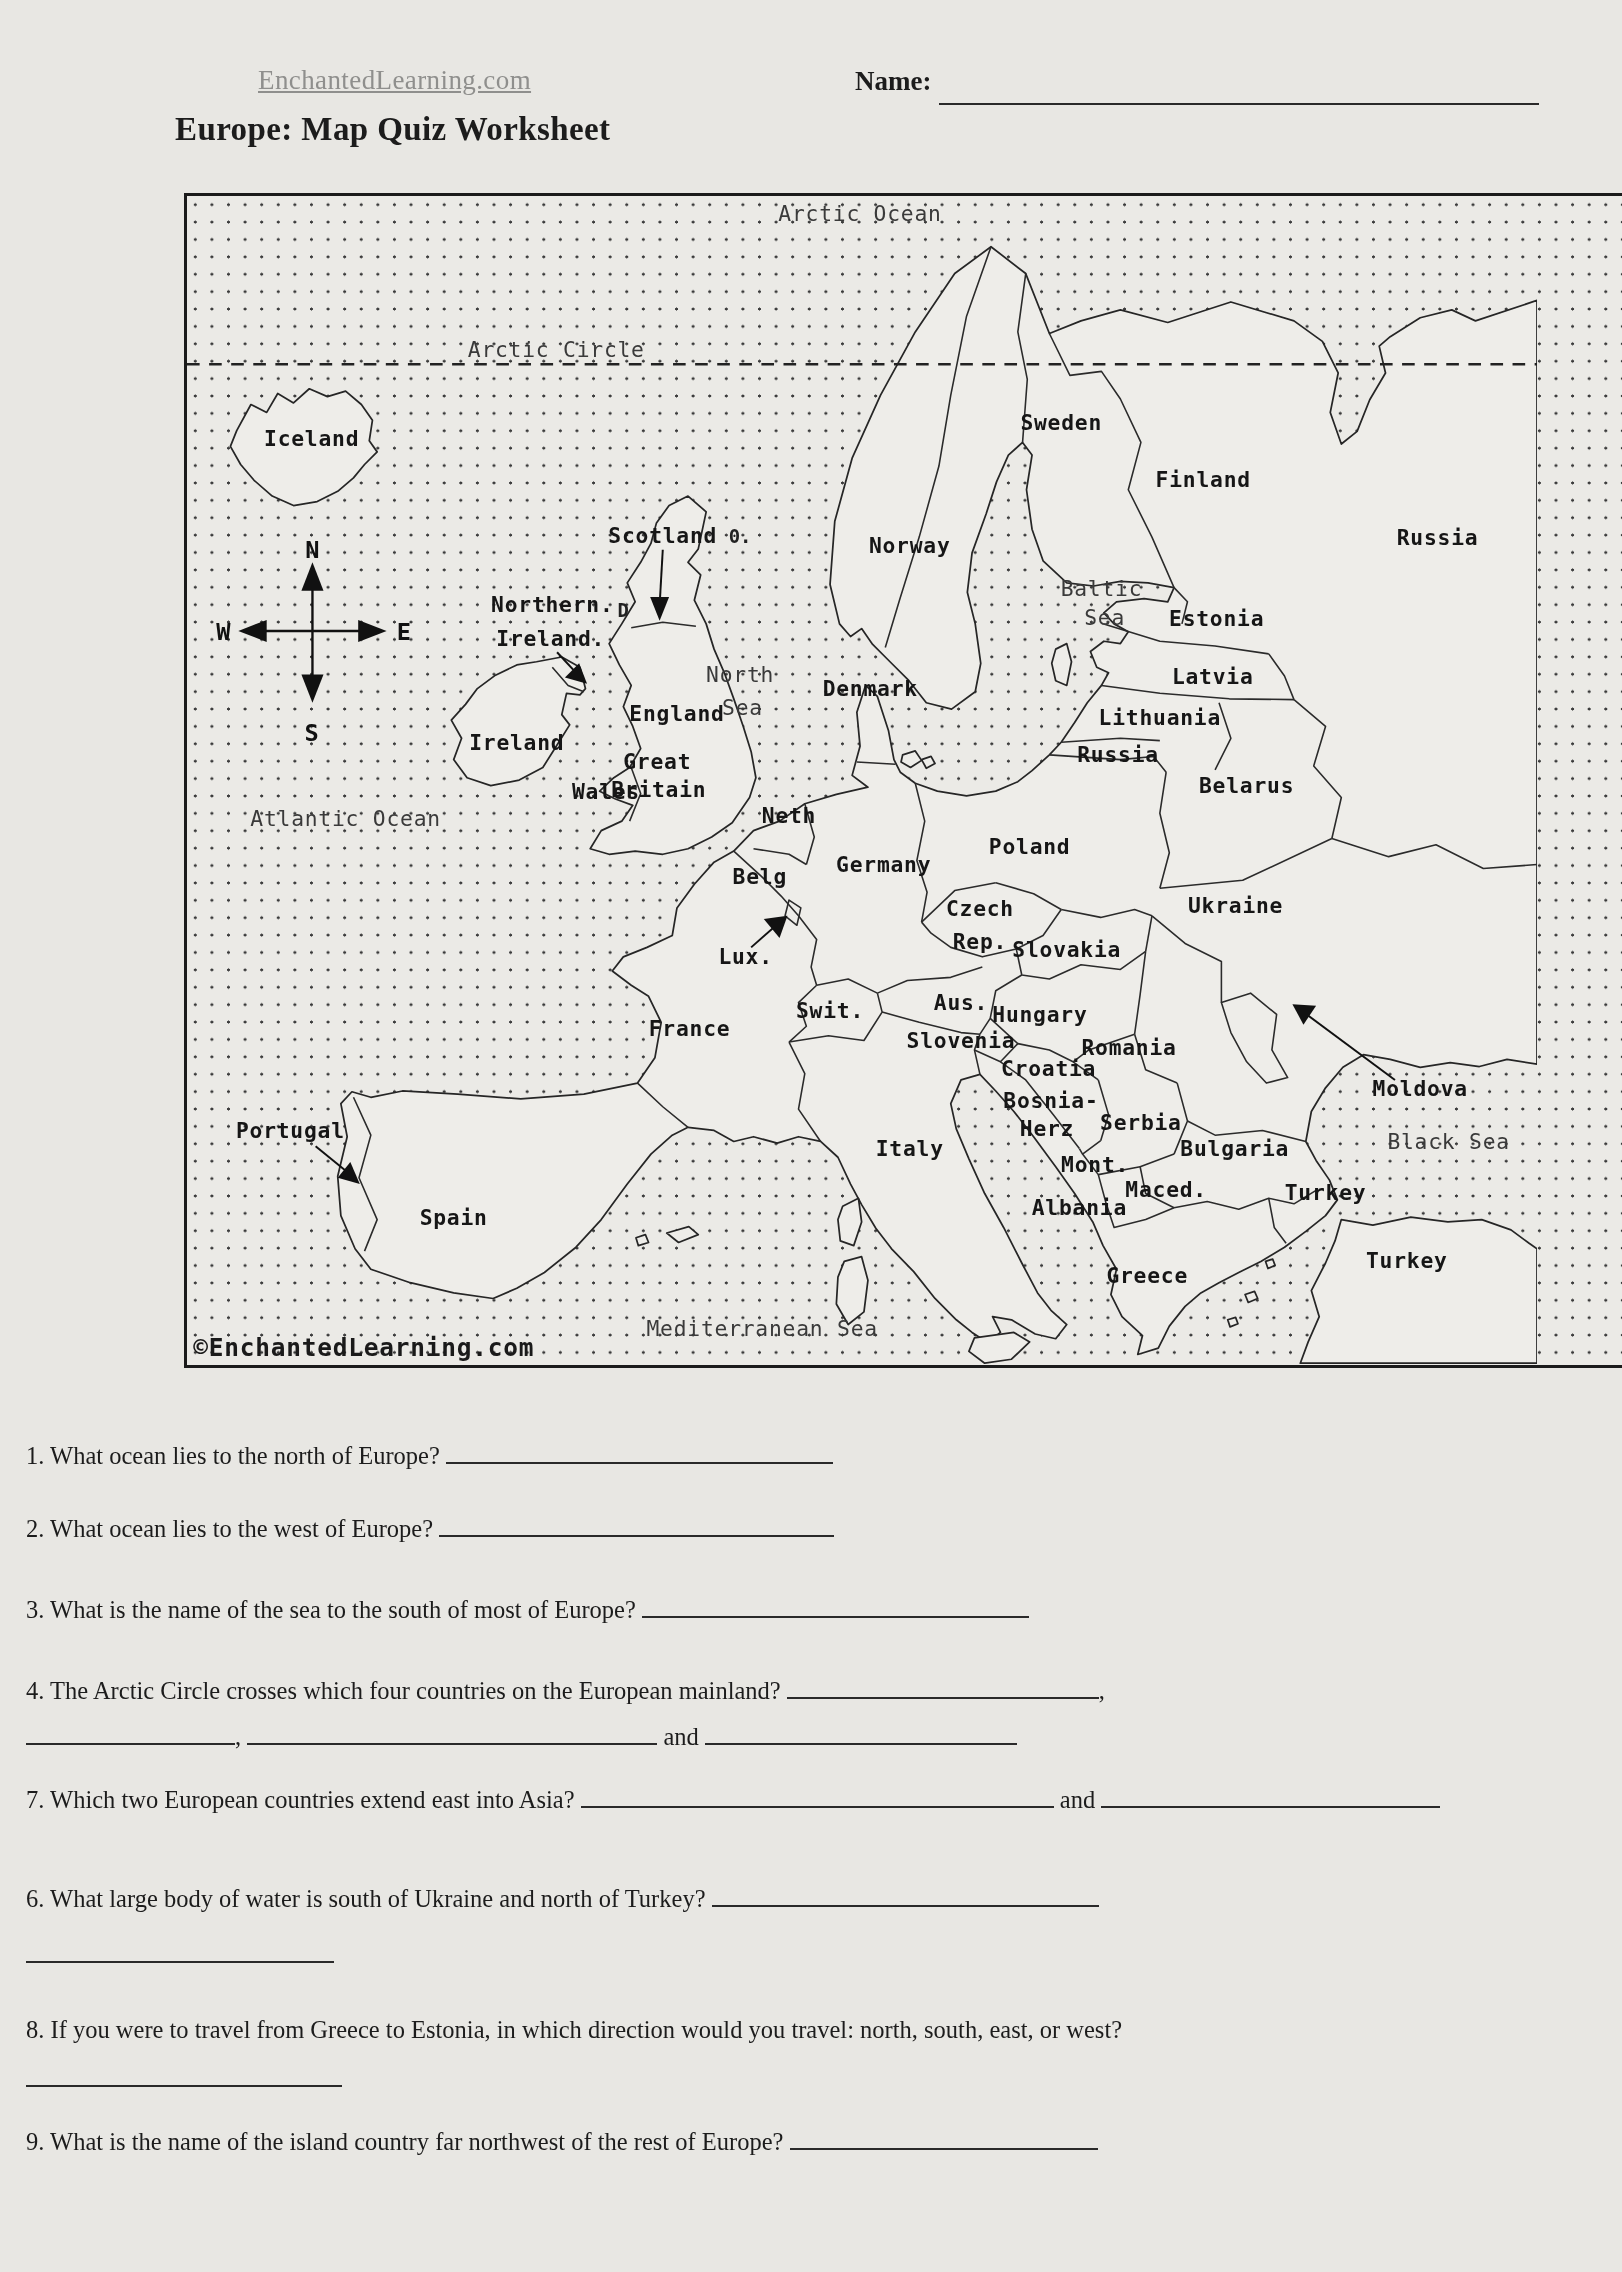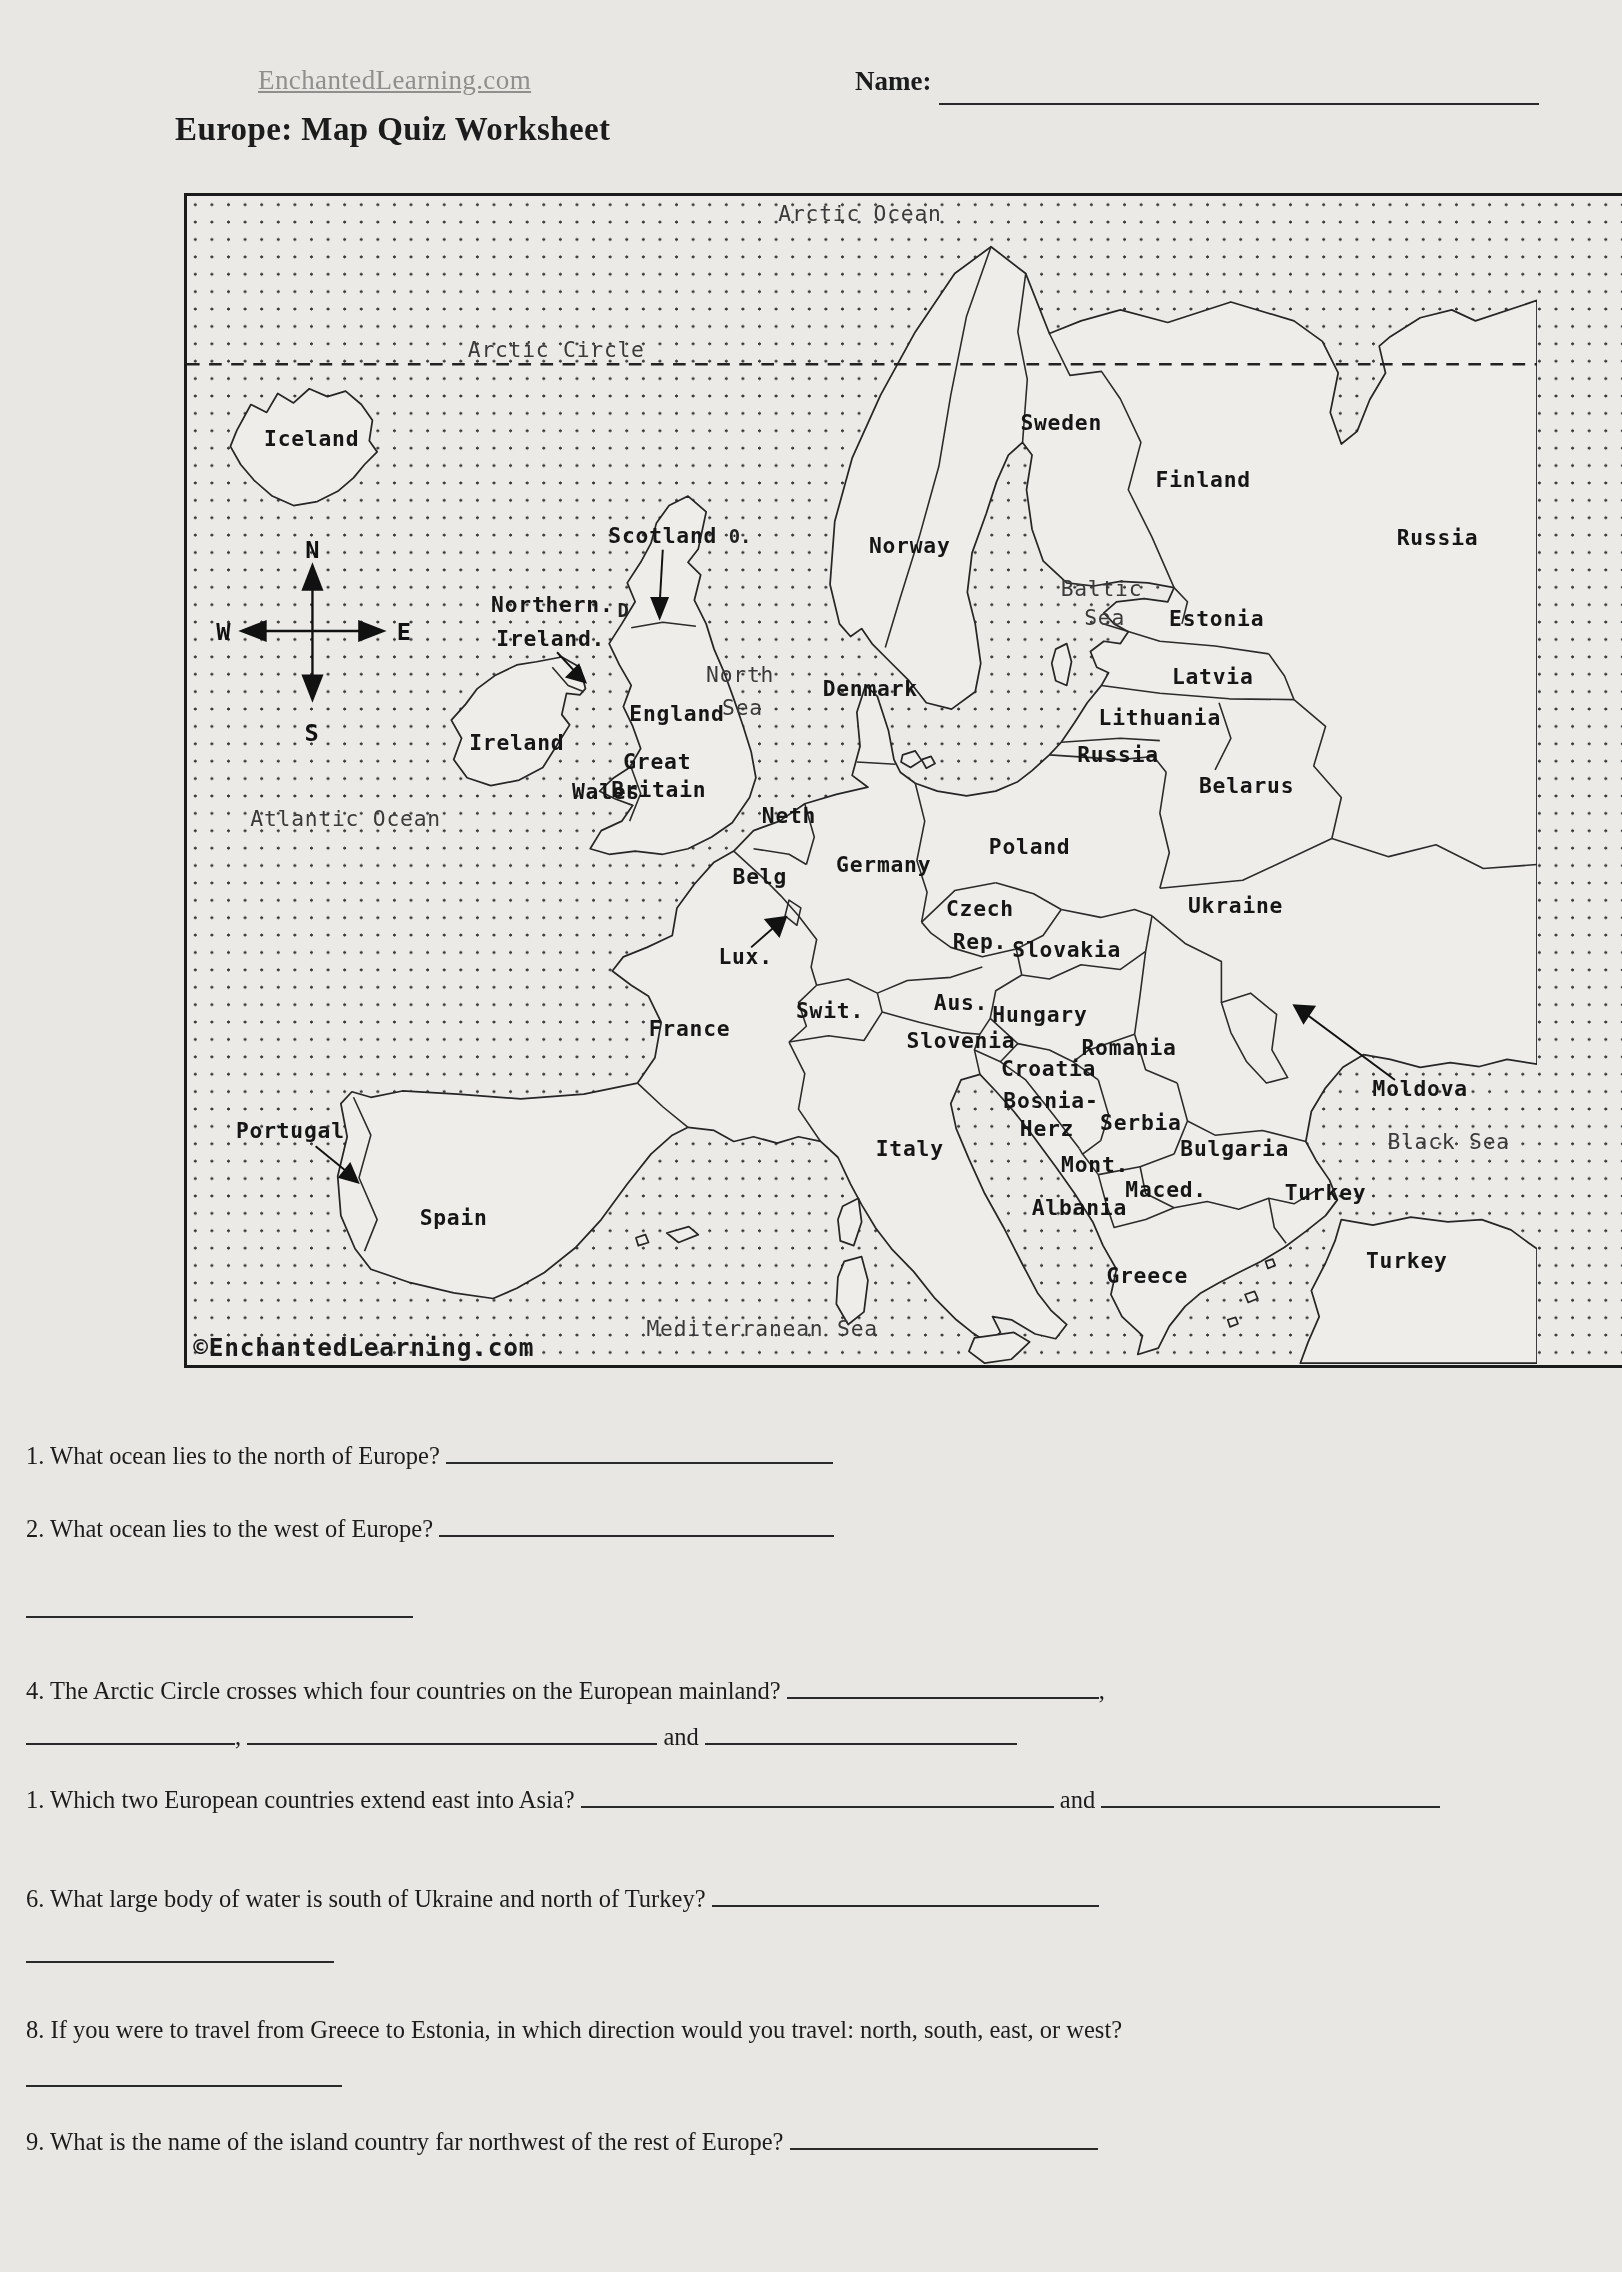--- a/index.html
+++ b/index.html
@@ -218,23 +218,23 @@
         <text x="512" y="810" text-anchor="middle" class="compass-label">E</text>
       </g>
 
     <text class="copyright" x="245" y="1718" text-anchor="start">©EnchantedLearning.com</text>
   </svg>
 </div>
 
 <div id="questions">
     <div class="q-line" style="top: 1438px;"><span class="q-text">1. What ocean lies to the north of Europe? </span><span class="blank" style="width: 387px;"></span></div>
     <div class="q-line" style="top: 1511px;"><span class="q-text">2. What ocean lies to the west of Europe? </span><span class="blank" style="width: 395px;"></span></div>
-    <div class="q-line" style="top: 1592px;"><span class="blank" style="width: 387px;"></span></div>
+    <div class="q-line" style="top: 1592px;"><span class="q-text">3. What is the name of the sea to the south of most of Europe? </span><span class="blank" style="width: 387px;"></span></div>
     <div class="q-line" style="top: 1673px;"><span class="q-text">4. The Arctic Circle crosses which four countries on the European mainland? </span><span class="blank" style="width: 312px;"></span><span class="q-text">,</span></div>
     <div class="q-line" style="top: 1719px;"><span class="blank" style="width: 209px;"></span><span class="q-text">, </span><span class="blank" style="width: 410px;"></span><span class="q-text"> and </span><span class="blank" style="width: 312px;"></span></div>
-    <div class="q-line" style="top: 1782px;"><span class="q-text">1. Which two European countries extend east into Asia? </span><span class="blank" style="width: 473px;"></span><span class="q-text"> and </span><span class="blank" style="width: 339px;"></span></div>
+    <div class="q-line" style="top: 1782px;"><span class="q-text">7. Which two European countries extend east into Asia? </span><span class="blank" style="width: 473px;"></span><span class="q-text"> and </span><span class="blank" style="width: 339px;"></span></div>
     <div class="q-line" style="top: 1860px; margin-top: 21px;"><span class="q-text">6. What large body of water is south of Ukraine and north of Turkey? </span><span class="blank" style="width: 387px;"></span></div>
     <div class="q-line" style="top: 1937px;"><span class="blank" style="width: 308px;"></span></div>
     <div class="q-line" style="top: 2016px;"><span class="q-text">8. If you were to travel from Greece to Estonia, in which direction would you travel: north, south, east, or west?</span></div>
     <div class="q-line" style="top: 2061px;"><span class="blank" style="width: 316px;"></span></div>
     <div class="q-line" style="top: 2124px;"><span class="q-text">9. What is the name of the island country far northwest of the rest of Europe? </span><span class="blank" style="width: 308px;"></span></div>
   </div>
 
 
 </body></html>

